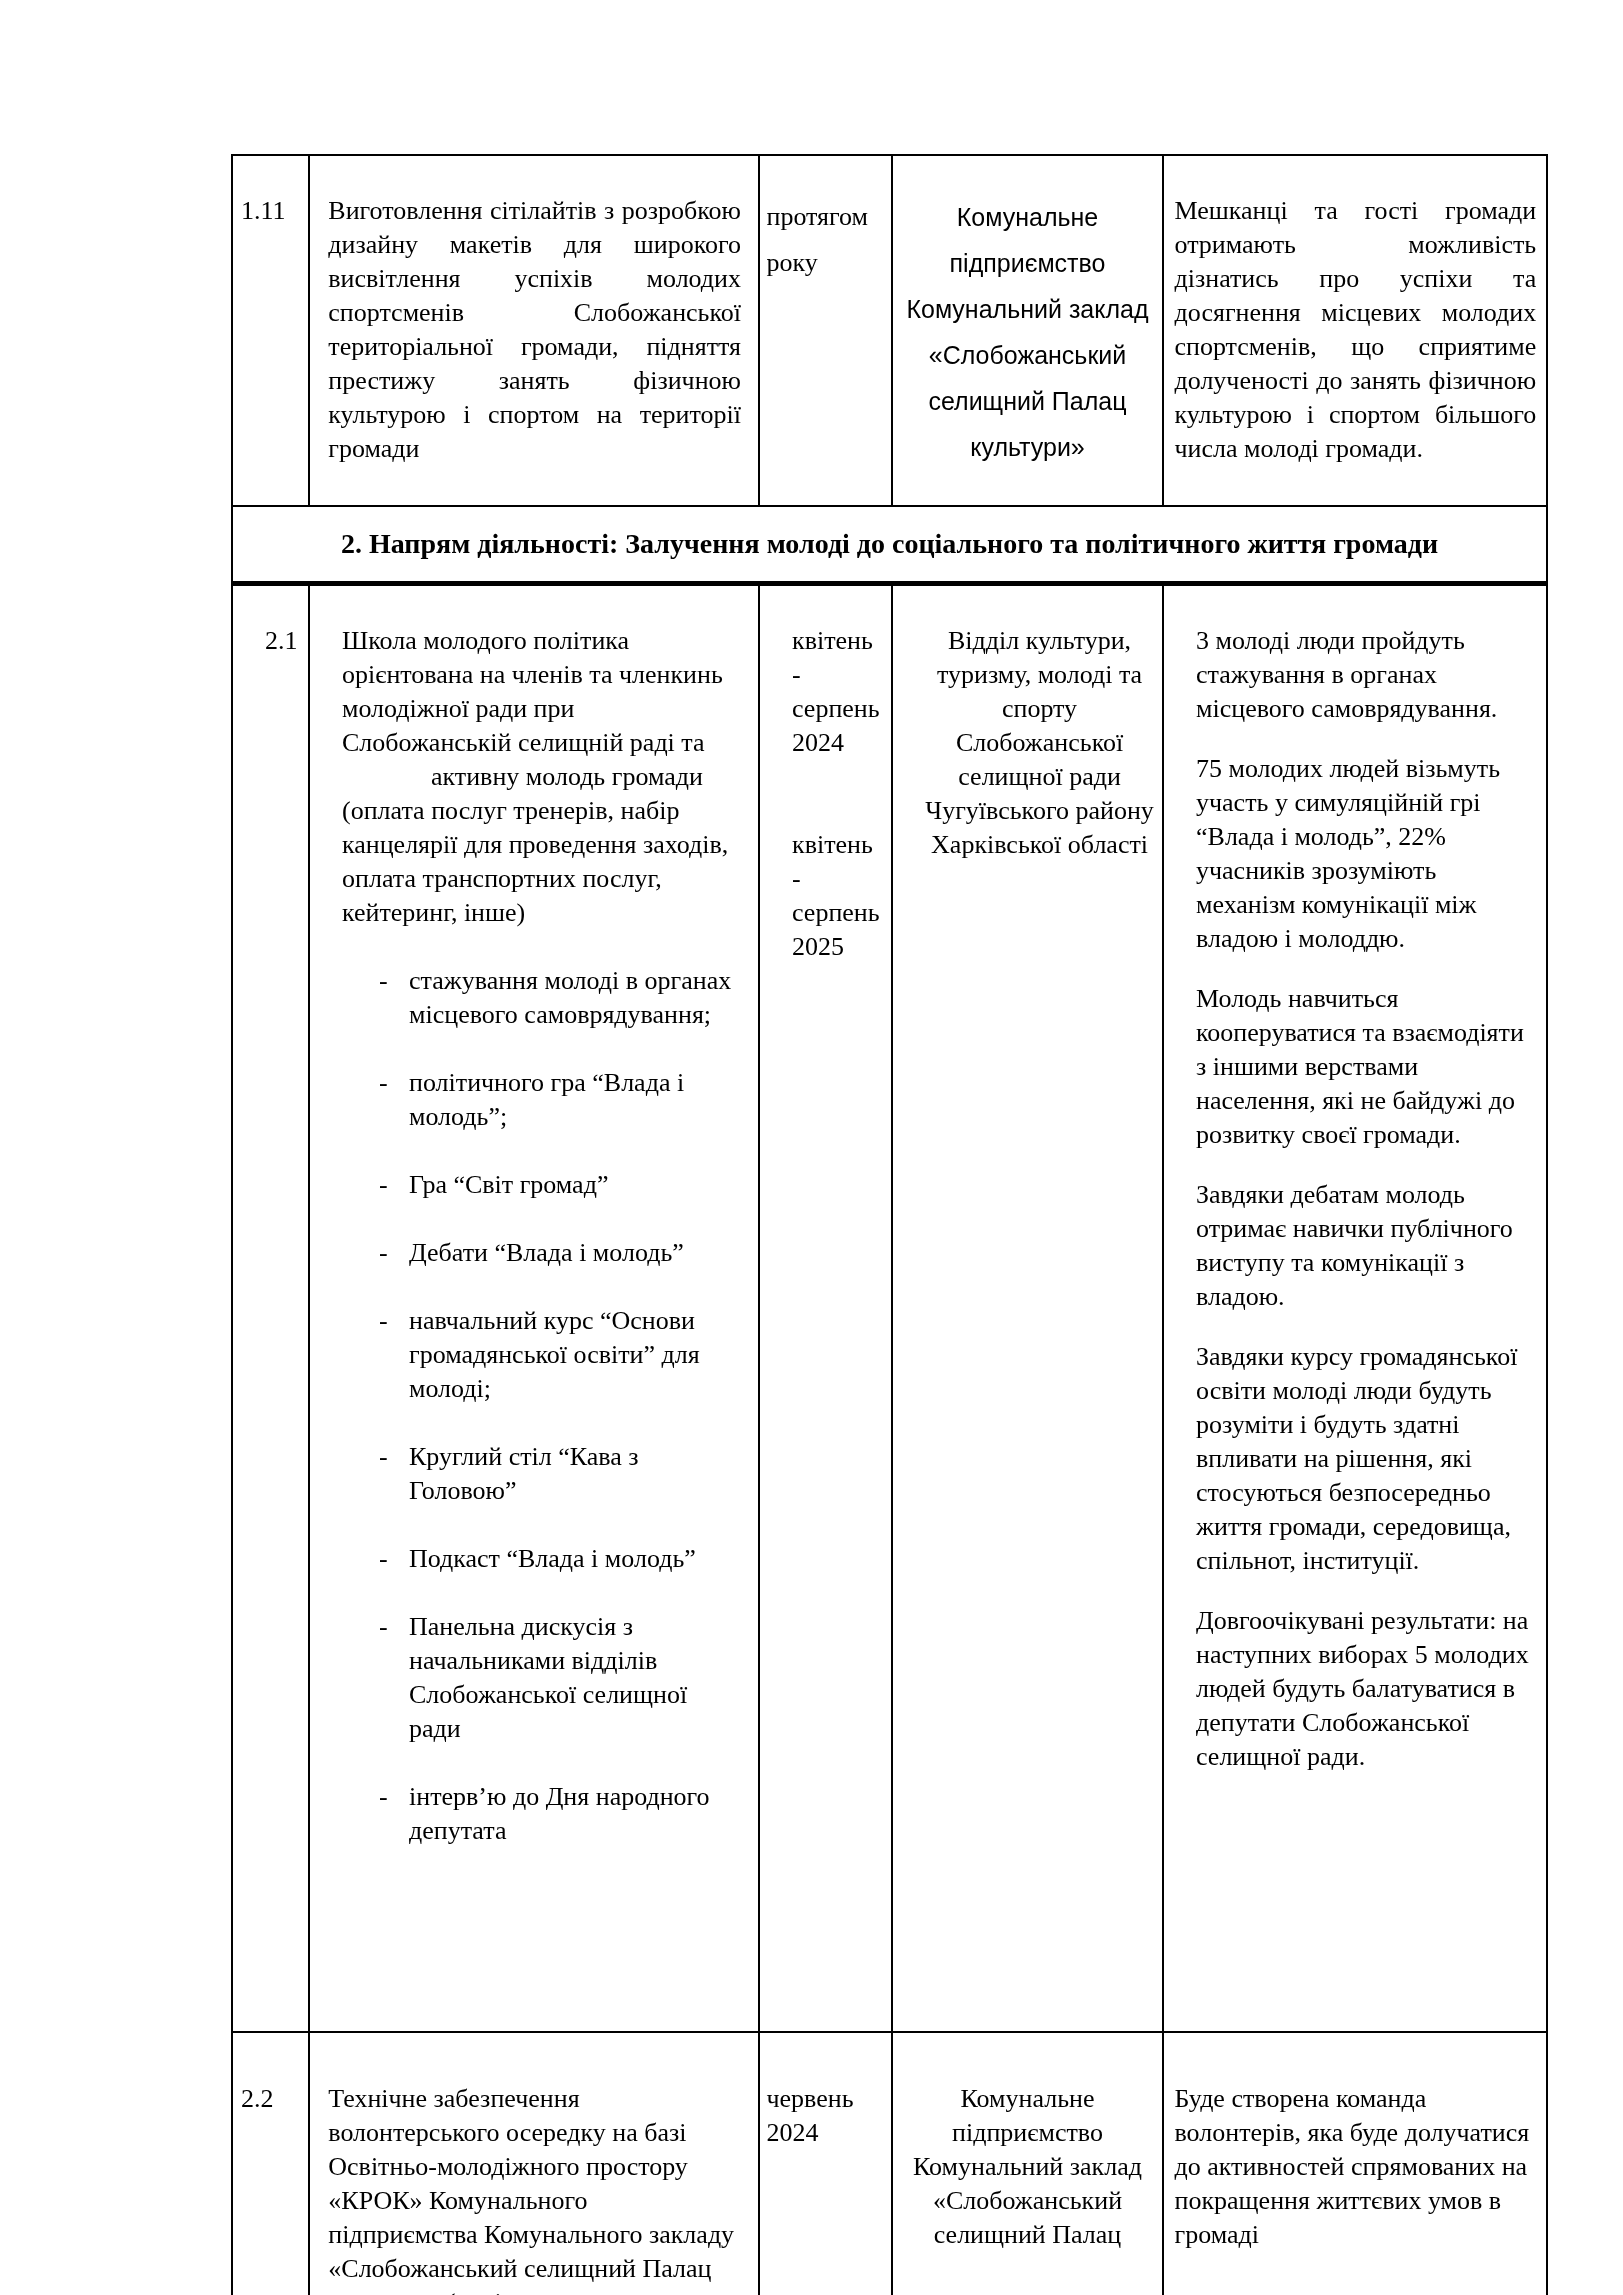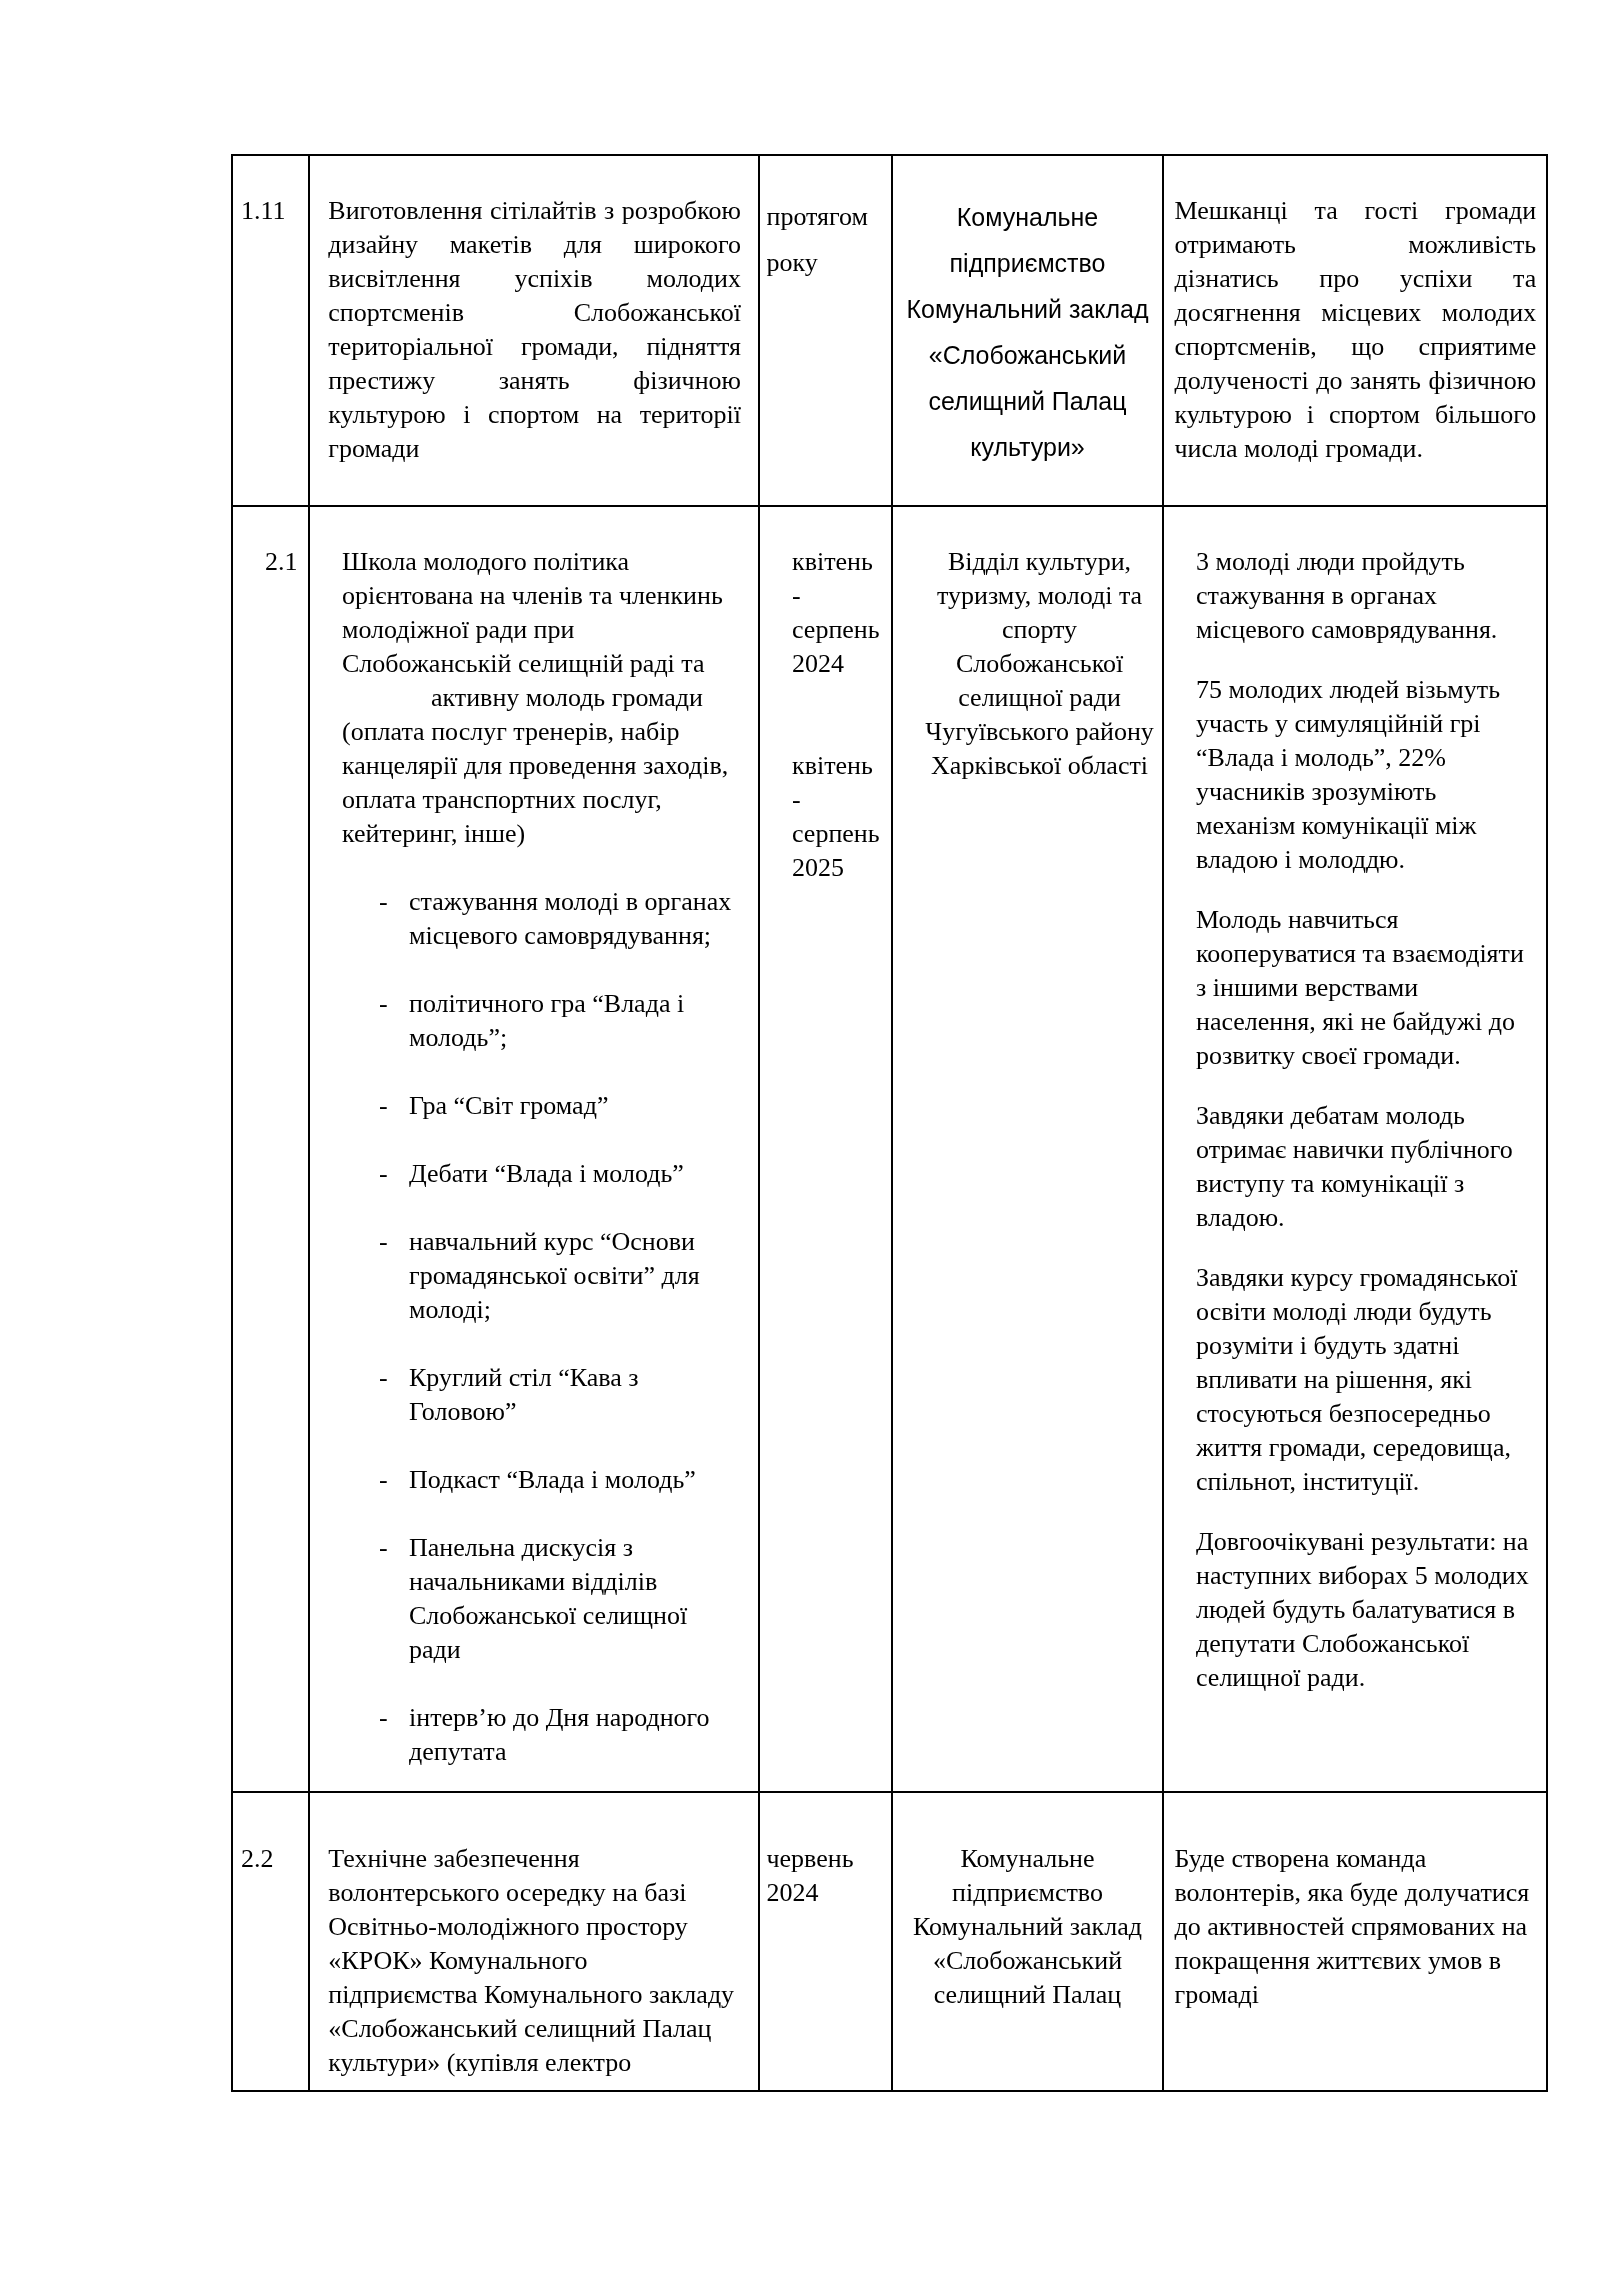--- a/index.html
+++ b/index.html
@@ -23,21 +23,21 @@
     padding:0;
   }
   .inner{
     box-sizing:border-box;
     overflow:hidden;
     font-size:26px;
     line-height:34px;
   }
   
   tr.row-111  .inner{height:349px;}
-  tr.row-21   .inner{height:1284px;padding-left:32px;}
+  tr.row-21   .inner{height:1445px;padding-left:32px;}
   tr.row-22   .inner{height:286px;margin-top:11px;}
 
   
   .num-cell   {padding:38px 5.2px 0 7.9px;border-radius:9px;}
   .act-cell   {padding:38px 17px 0 18.3px;}
   .per-cell   {padding:38px 6.5px 0 6.5px;text-align:left;}
   .org-cell   {padding:38px 7.9px 0 7.9px;text-align:center;}
   .res-cell   {padding:38px 9.8px 0 10.5px;}
 
   .justify{text-align:justify;}
@@ -107,20 +107,25 @@
         <div class="inner per-cell tall-lines">протягом року</div>
       </td>
       <td>
         <div class="inner org-cell org-sans">Комунальне підприємство Комунальний заклад «Слобожанський селищний Палац культури»</div>
       </td>
       <td>
         <div class="inner res-cell justify">Мешканці та гості громади отримають можливість дізнатись про успіхи та досягнення місцевих молодих спортсменів, що сприятиме долученості до занять фізичною культурою і спортом більшого числа молоді громади.</div>
       </td>
     </tr>
 
+    <tr class="row-header" style="height:77px">
+      <td colspan="5">
+        <div class="section-title">2. Напрям діяльності:  Залучення молоді до соціального та політичного життя громади</div>
+      </td>
+    </tr>
 
     <tr class="row-21">
       <td>
         <div class="inner num-cell">2.1</div>
       </td>
       <td>
         <div class="inner act-cell">
           <div>Школа молодого політика орієнтована на членів та членкинь молодіжної ради при Слобожанській селищній раді та</div>
           <div class="indent-line">активну молодь громади</div>
           <div>(оплата послуг тренерів, набір канцелярії для проведення заходів, оплата транспортних послуг, кейтеринг, інше)</div>

